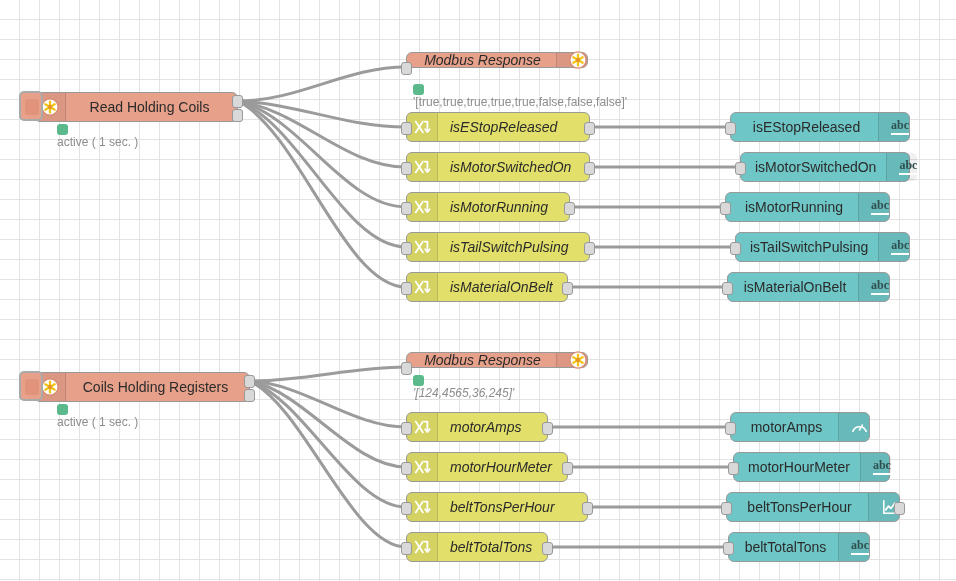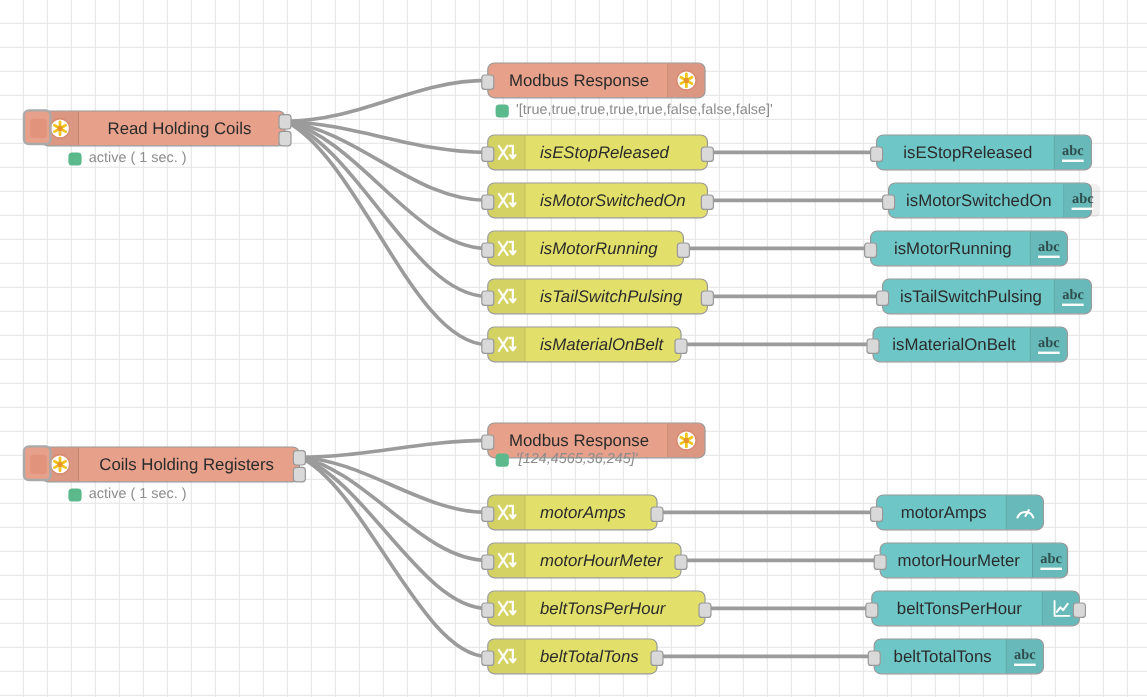--- a/index.html
+++ b/index.html
@@ -80,27 +80,28 @@
   }
   .iconbox {
     width: 30px;
     display: flex;
     align-items: center;
     justify-content: center;
     background: rgba(0,0,0,0.05);
     flex: 0 0 30px;
   }
   .iconbox.left  { border-right: 1px solid rgba(0,0,0,0.12); border-radius: 5px 0 0 5px; }
-  .iconbox.right { border-left: 1px solid rgba(0,0,0,0.12); border-radius: 0 5px 5px 0; }
+  .iconbox.right { border-left: 1px solid rgba(0,0,0,0.12); border-radius: 0 5px 5px 0; justify-content: flex-end; }
   .inject .label { padding: 0 14px 0 10px; justify-content: center; }
 
   
   .resp {
     background: #e7a08a;
-    height: 30px;
+    height: 16px;
+    font-style: italic;
   }
   .resp .label { padding: 0 12px 0 14px; justify-content: center; }
 
   
   .change {
     background: #e2e06a;
     height: 30px;
   }
   .change .iconbox.left { background: rgba(0,0,0,0.06); }
   .change .label {
@@ -114,24 +115,25 @@
     background: #6fc6c6;
     height: 30px;
   }
   .widget .label { padding: 0 10px 0 14px; justify-content: center; }
   .widget .iconbox.right { background: rgba(0,0,0,0.06); }
 
   
   .status {
     position: absolute;
     display: flex;
-    align-items: flex-end;
+    align-items: flex-start;
     font-size: 12px;
     color: #8d8d8d;
     white-space: nowrap;
+    flex-direction: column;
   }
   .status .dot {
     width: 11px; height: 11px;
     background: #5bb98c;
     border-radius: 3px;
     margin-right: 6px;
     flex: 0 0 11px;
   }
 
   

